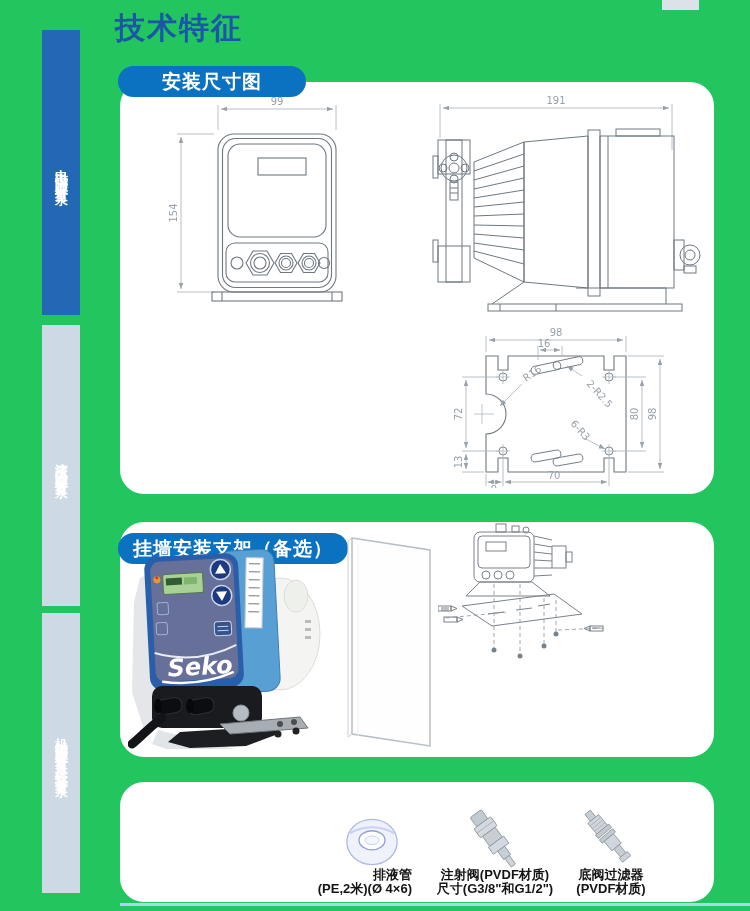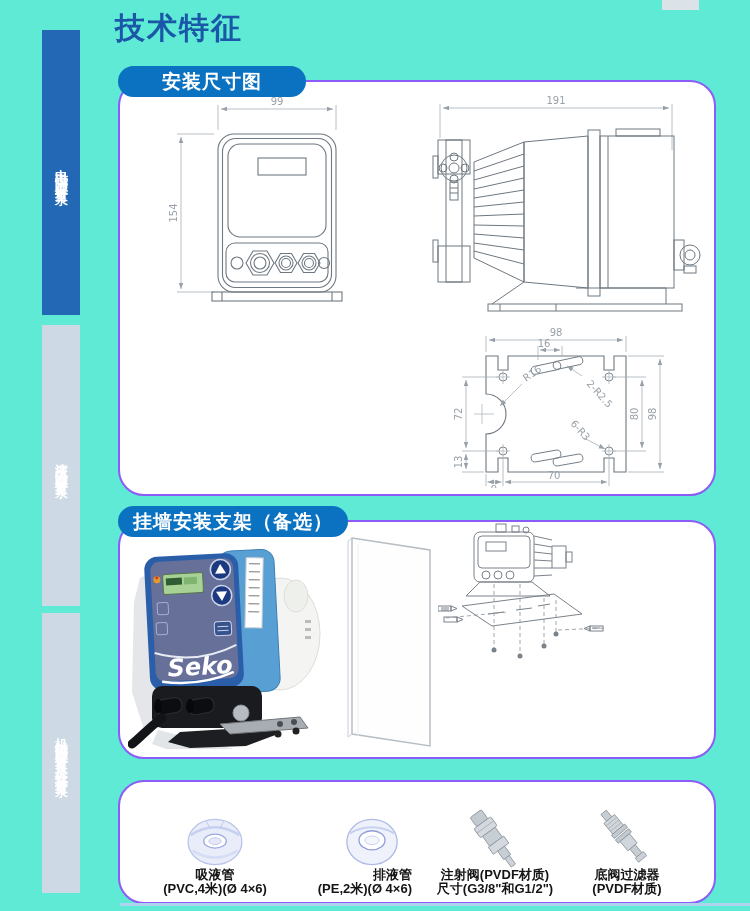--- a/index.html
+++ b/index.html
@@ -1,52 +1,52 @@
 <!DOCTYPE html>
 <html><head>
 <meta charset="utf-8">
 <style>
   html,body{margin:0;padding:0;background:#fff;}
-  #page{position:relative;width:750px;height:911px;background:#5eead4;overflow:hidden;
+  #page{position:relative;width:750px;height:911px;background:#22c55e;overflow:hidden;
         font-family:"Liberation Sans","DejaVu Sans",sans-serif;}
   svg{display:block;}
   svg text{font-family:"DejaVu Sans","Liberation Sans",sans-serif;}
   .dim{font-size:10px;fill:#98a1a9;}
   
   .tab{position:absolute;left:42px;width:38px;display:flex;align-items:center;justify-content:center;
        writing-mode:vertical-rl;text-orientation:upright;letter-spacing:4px;
        font-size:13px;font-weight:bold;color:#fff;}
   .tab-active{background:#2368b5;}
   .tab-idle{background:#cdd9e4;}
   #tab1{top:30px;height:285px;}
   #tab2{top:325px;height:281px;}
   #tab3{top:613px;height:280px;}
   
   .page-title{position:absolute;left:115px;top:8px;font-size:30px;font-weight:bold;color:#1a57a8;letter-spacing:2px;}
   
   .corner-box{position:absolute;left:662px;top:0;width:37px;height:10px;background:#dbe2e8;}
   
-  .section{position:absolute;left:118px;width:594px;border:2px solid #8b5cf6;border-radius:26px;background:#fff;}
+  .section{position:absolute;left:118px;width:594px;border:2px solid #22c55e;border-radius:26px;background:#fff;}
   #sec1{top:80px;height:412px;}
   #sec2{top:520px;height:235px;}
   #sec3{top:780px;height:120px;}
   .pill{position:absolute;top:-16px;left:-2px;height:31px;border-radius:16px;background:#0b72c1;
         display:flex;align-items:center;justify-content:center;color:#fff;font-weight:bold;
         font-size:19px;letter-spacing:1px;}
   .pill1{width:188px;}
-  .pill2{width:230px;}
+  .pill2{width:230px;margin-top:27px;}
   .pill3{width:186px;}
   .abs{position:absolute;}
   
   .acc-desc{position:absolute;left:14px;top:14px;font-size:14px;font-weight:600;color:#1a1a1a;letter-spacing:0.5px;}
   .acc-item{position:absolute;top:34px;display:flex;flex-direction:column;align-items:center;}
   #acc1{left:30px;width:130px;}
   #acc2{left:162px;width:130px;align-items:flex-end;}
   #acc3{left:290px;width:170px;}
-  #acc4{left:432px;width:150px;justify-content:flex-end;}
+  #acc4{left:416px;width:150px;justify-content:flex-end;}
   .acc-img{height:52px;display:flex;align-items:center;justify-content:center;}
   .acc-img svg{overflow:visible;}
   .acc-name,.acc-spec{font-size:13px;line-height:14px;color:#141414;font-weight:600;text-align:center;}
   .bottom-line{position:absolute;left:120px;top:903px;width:630px;height:3px;background:#add3ee;}
 </style>
 </head>
 <body>
 
 <div id="page">
 
@@ -354,34 +354,20 @@
         <circle cx="56" cy="128" r="2.5"></circle>
           <circle cx="82" cy="134" r="2.5"></circle>
         <circle cx="106" cy="124" r="2.5"></circle>
           <circle cx="118" cy="112" r="2.5"></circle>
       </g>
     </svg>
   </div>
 
   <div id="sec3" class="section">
 
-    <div id="acc1" class="acc-item">
-      <div class="acc-img">
-        <svg width="80" height="52" viewBox="0 0 80 60">
-          <ellipse cx="40" cy="30" rx="31" ry="26" fill="#e9edf9" stroke="#b9c4ea" stroke-width="1.5"></ellipse>
-          <path d="M12,22 Q40,4 68,22" stroke="#c6d0f0" fill="none" stroke-width="3"></path>
-          <path d="M14,40 Q40,56 66,40" stroke="#d5ddf4" fill="none" stroke-width="3"></path>
-          <path d="M30,6 L34,14 M50,6 L46,14" stroke="#b9c4ea" fill="none"></path>
-          <ellipse cx="40" cy="29" rx="13" ry="8" fill="#fff" stroke="#9aa8de" stroke-width="1.5"></ellipse>
-          <ellipse cx="40" cy="29" rx="7" ry="4" fill="#e4e8f8" stroke="#b9c4ea"></ellipse>
-        </svg>
-      </div>
-      <div class="acc-name">吸液管</div>
-      <div class="acc-spec">(PVC,4米)(Ø 4×6)</div>
-    </div>
 
     <div id="acc2" class="acc-item">
       <div class="acc-img">
         <svg width="80" height="52" viewBox="0 0 80 60">
           <ellipse cx="40" cy="30" rx="29" ry="26" fill="#eff2fb" stroke="#aeb9e6" stroke-width="1.5"></ellipse>
           <path d="M14,20 Q40,6 66,20" stroke="#c6d0f0" fill="none" stroke-width="2.5"></path>
           <ellipse cx="40" cy="28" rx="15" ry="11" fill="#fff" stroke="#8f9dd8" stroke-width="1.5"></ellipse>
           <ellipse cx="40" cy="28" rx="8" ry="5" fill="#f4f6fc" stroke="#c2cbee"></ellipse>
         </svg>
       </div>

